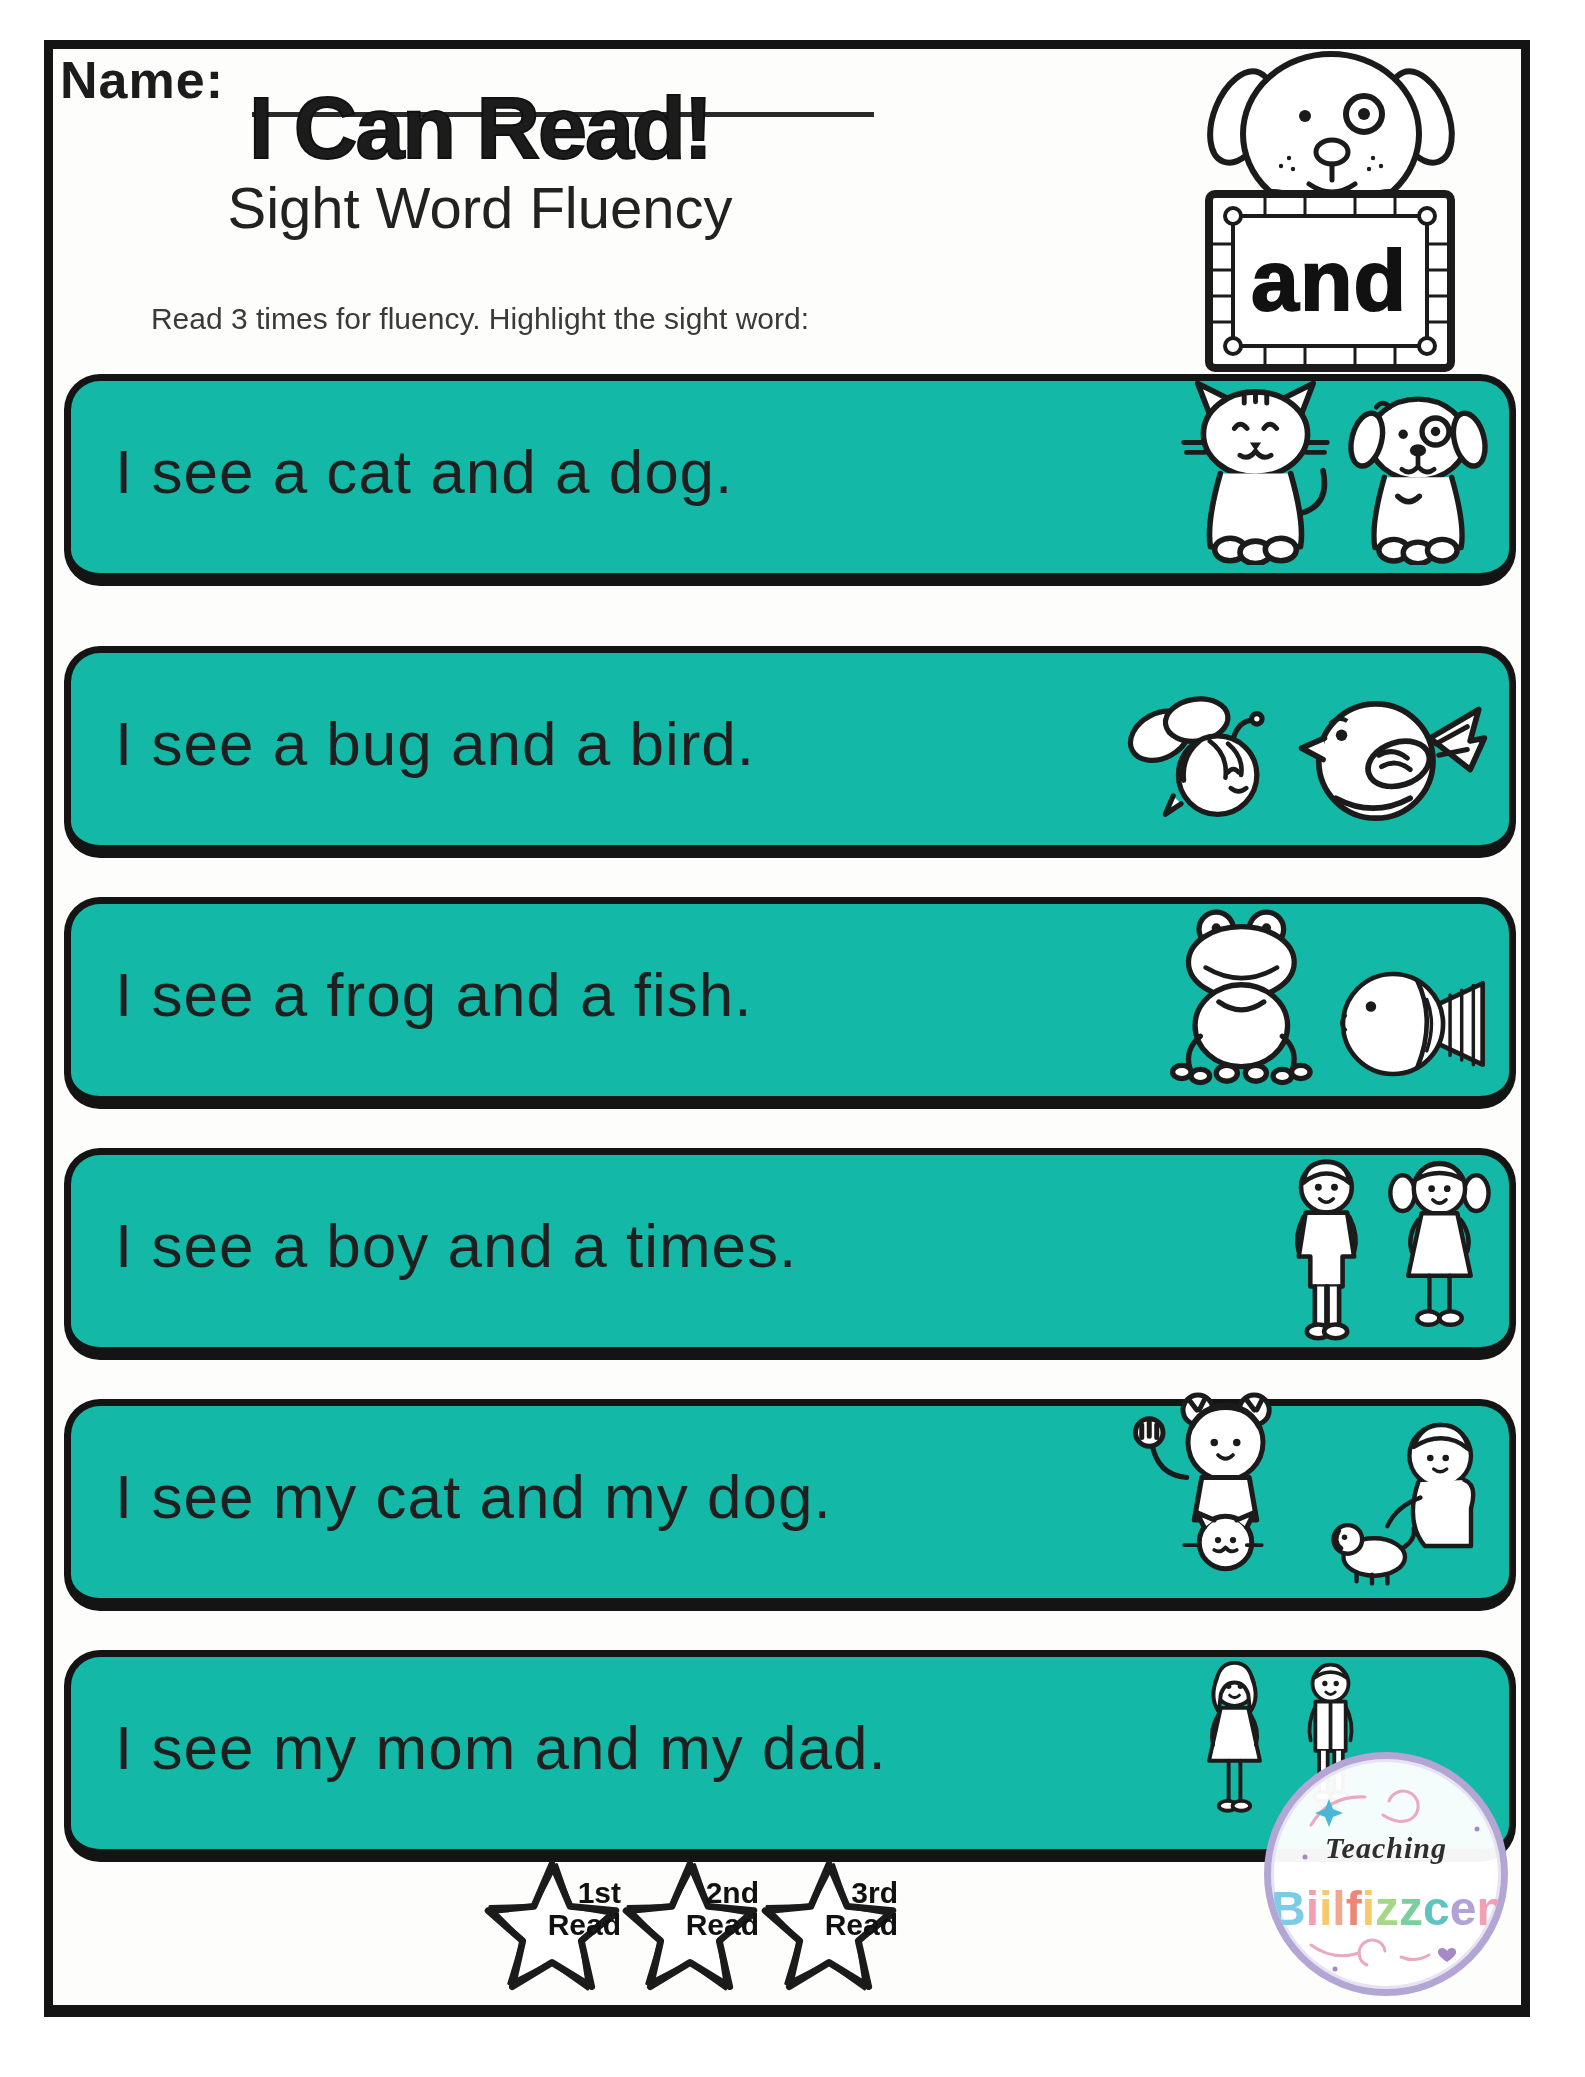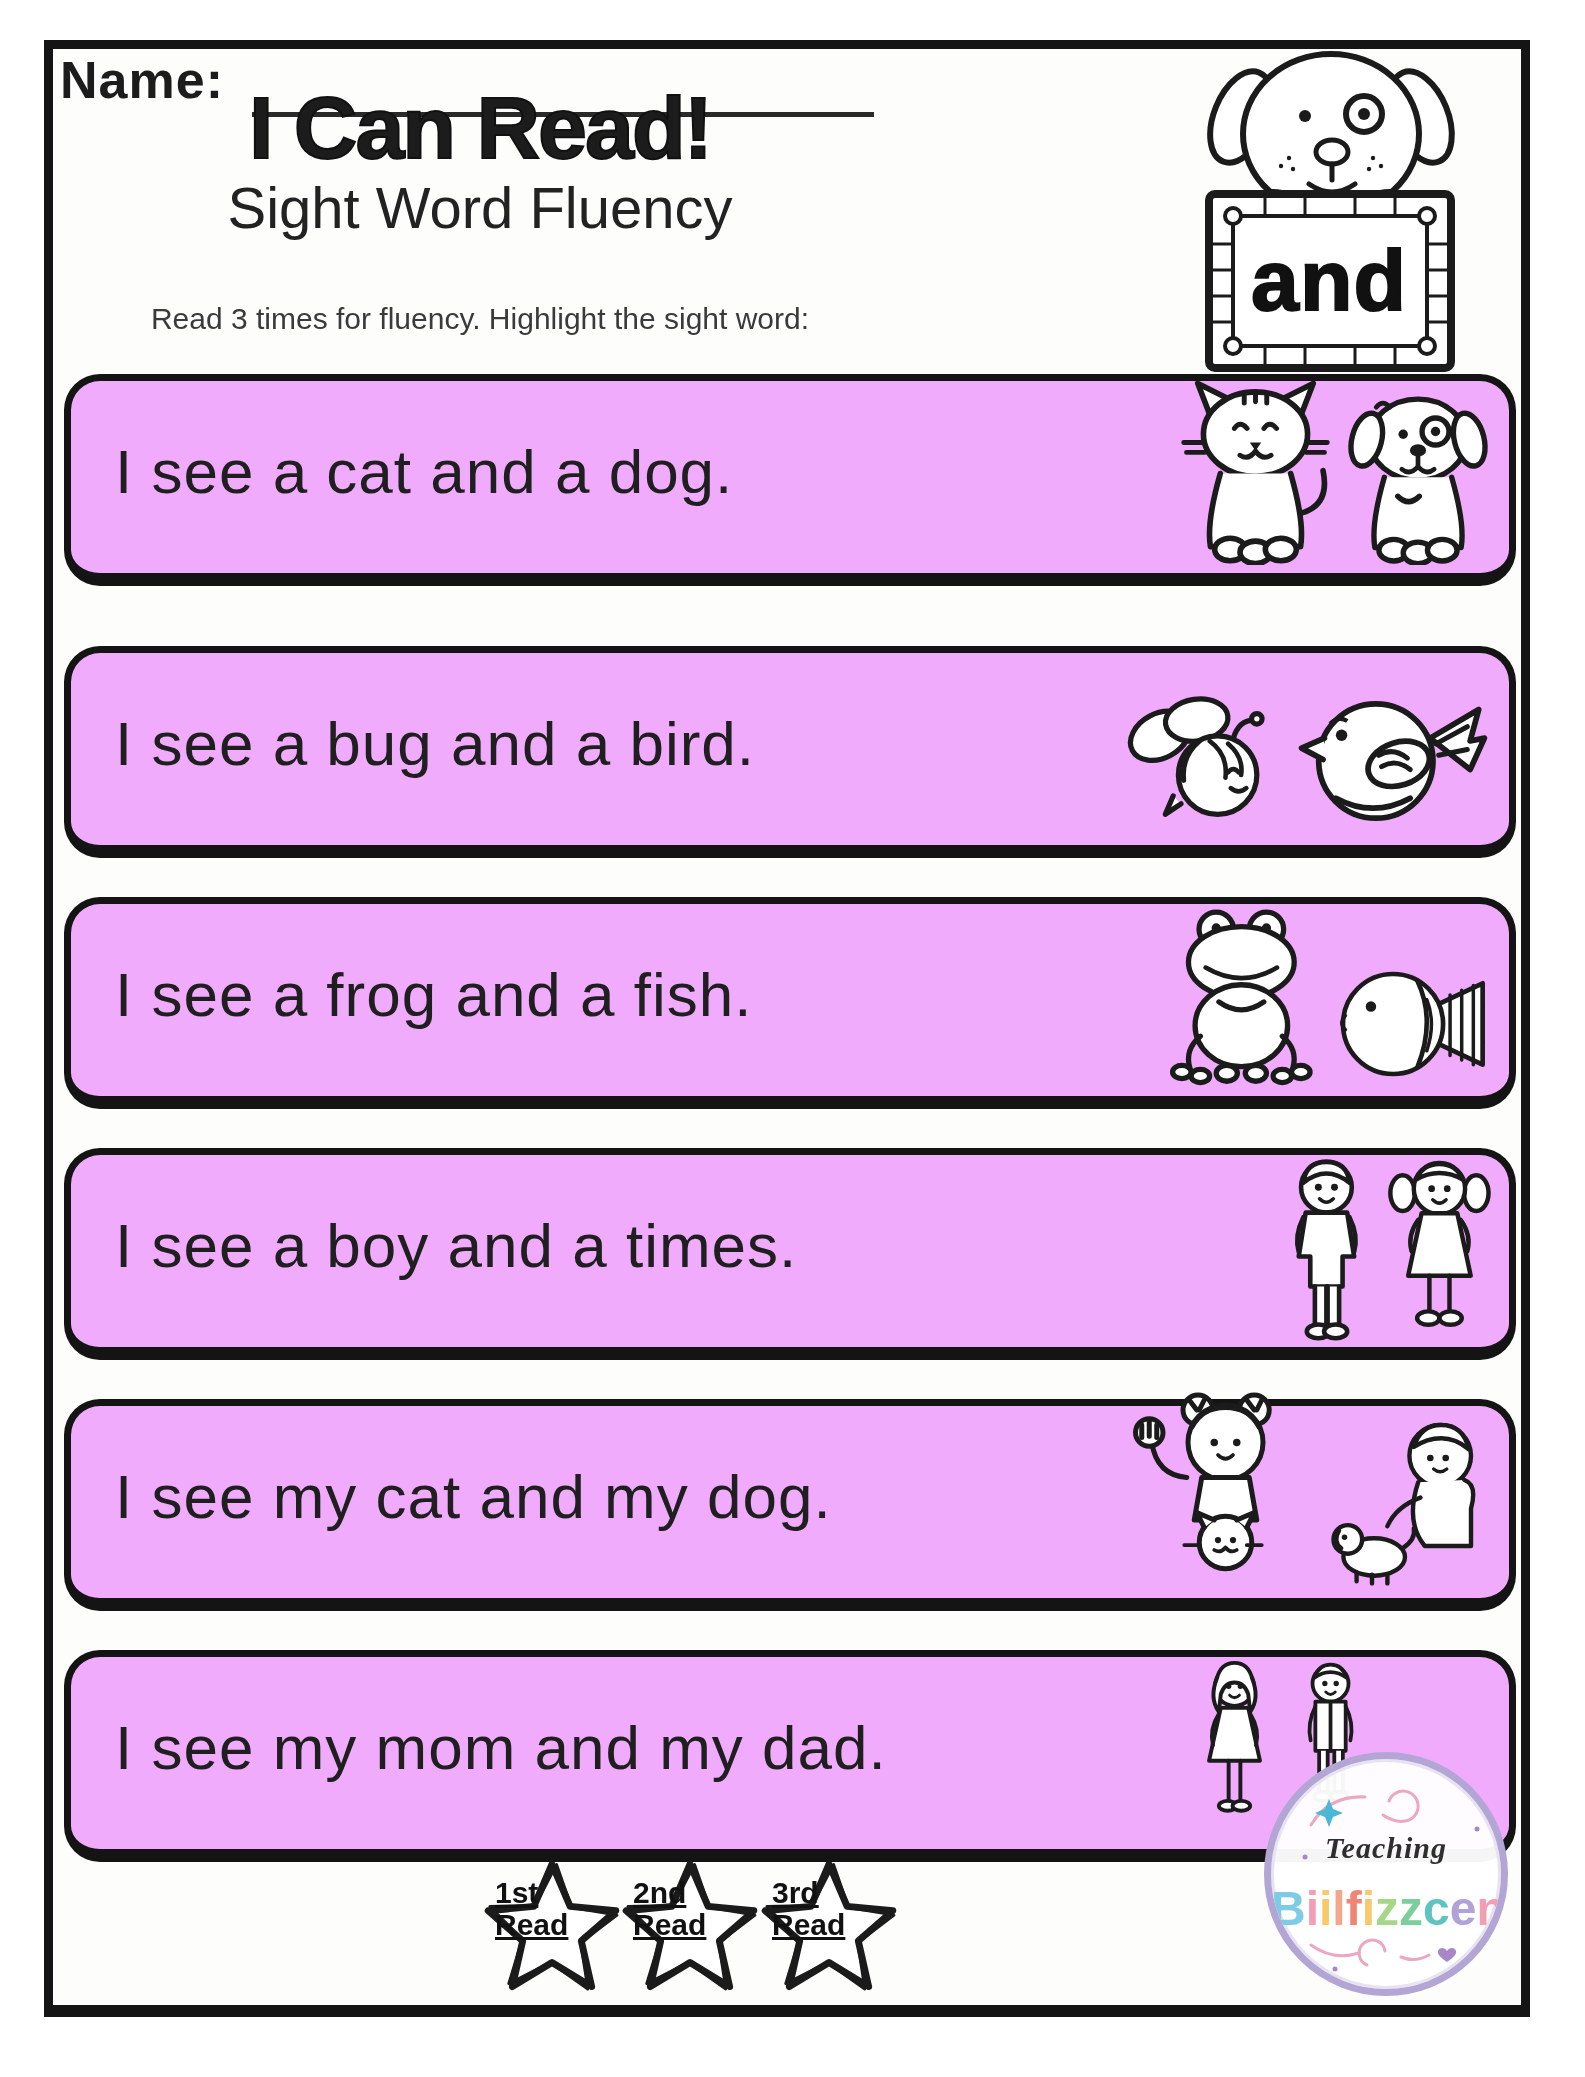--- a/index.html
+++ b/index.html
@@ -28,34 +28,34 @@
   .sign-word{
     position:absolute;left:12px;top:158px;width:248px;height:160px;
     display:flex;align-items:center;justify-content:center;
     font-size:86px;font-weight:900;letter-spacing:1px;color:#111;
     -webkit-text-stroke:2px #111;
   }
   
   .strip{
     left:64px;width:1452px;height:212px;box-sizing:border-box;
     border:7px solid #141414;border-bottom-width:13px;border-radius:36px;
-    background:#f0abfc;z-index:1;
+    background:#14b8a6;z-index:1;
   }
   .sentence{
     position:absolute;left:44px;top:47%;transform:translateY(-50%);
     font-size:62px;color:#1f1f1f;white-space:nowrap;letter-spacing:1px;
   }
   .art{position:absolute;display:flex;gap:10px;}
   .art-end{right:16px;bottom:8px;align-items:flex-end;}
   .art-top{right:16px;top:0px;align-items:flex-start;}
   
   .star-badge{width:138px;height:172px;z-index:5;}
   .star-label{
-    position:absolute;left:12px;top:34px;width:100%;text-align:left;
-    font-weight:800;line-height:1.05;font-size:30px;color:#111;text-decoration:underline;
+    position:absolute;left:0;top:34px;width:100%;text-align:right;
+    font-weight:800;line-height:1.05;font-size:30px;color:#111;
   }
   
   .logo{
     left:1264px;top:1752px;width:244px;height:244px;border-radius:50%;
     box-sizing:border-box;border:7px solid #b3a6d4;background:rgba(255,255,255,0.96);
     box-shadow:inset 0 0 0 3px #e7e3f2;z-index:30;overflow:hidden;
   }
   .logo-script{
     position:absolute;left:0;top:72px;width:100%;text-align:center;
     font-family:"Liberation Serif", serif;font-style:italic;font-weight:600;

